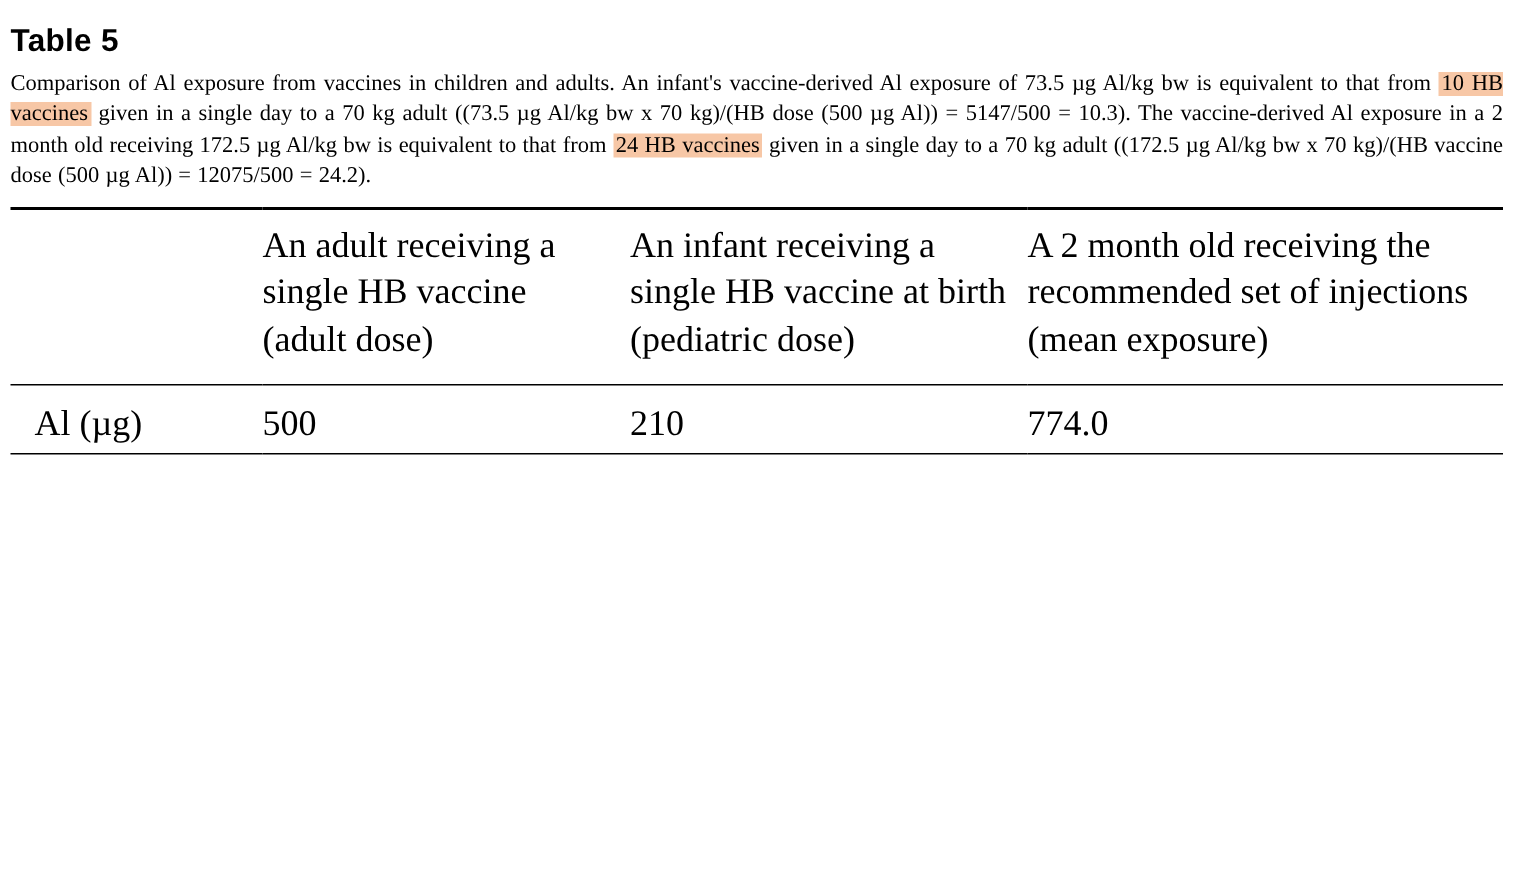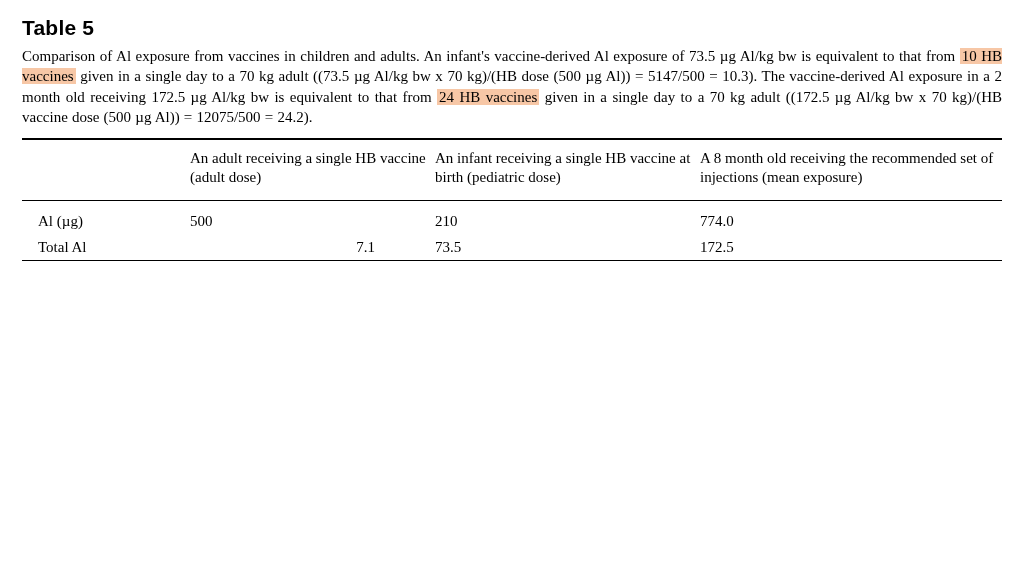--- a/index.html
+++ b/index.html
@@ -11,21 +11,21 @@
     width: 1024px;
     height: 586px;
     font-family: "Liberation Serif", "DejaVu Serif", serif;
     color: #000000;
     overflow: hidden;
   }
   .page {
     box-sizing: border-box;
     width: 1024px;
     height: 586px;
-    padding: 16px 22px 0 22px;
+    padding: 16px 22px 0 7px;
     position: relative;
   }
   .table-label {
     font-family: "Liberation Sans", sans-serif;
     font-weight: bold;
     font-size: 21px;
     letter-spacing: 0.2px;
     margin: 0 0 6px 0;
   }
   .caption {
@@ -36,21 +36,21 @@
     margin: 0 0 10px 0;
     word-spacing: 0.4px;
   }
   .hl {
     background: #f7c7a6;
     padding: 0 2px;
   }
   table.data {
     width: 100%;
     border-collapse: collapse;
-    font-size: 15px;
+    font-size: 24px;
     table-layout: fixed;
   }
   table.data thead th {
     font-weight: normal;
     text-align: left;
     vertical-align: top;
     line-height: 1.32;
     padding: 9px 8px 12px 0;
   }
   .rule-top td, .rule-top th {
@@ -97,35 +97,29 @@
       <col class="col-label">
       <col class="col-a">
       <col class="col-b">
       <col class="col-c">
     </colgroup>
     <thead>
       <tr class="rule-top">
         <th class="head-label"></th>
         <th>An adult receiving a single HB vaccine (adult dose)</th>
         <th>An infant receiving a single HB vaccine at birth (pediatric dose)</th>
-        <th>A 8 month old receiving the recommended set of injections (mean exposure)</th>
+        <th>A 2 month old receiving the recommended set of injections (mean exposure)</th>
       </tr>
     </thead>
     <tbody>
       <tr class="rule-mid first-body">
         <td class="col-label">Al (µg)</td>
         <td class="cell-pad">500</td>
         <td class="cell-pad">210</td>
         <td class="cell-pad">774.0</td>
-      </tr>
-      <tr>
-        <td class="col-label">Total Al</td>
-        <td class="val-right">7.1</td>
-        <td class="cell-pad">73.5</td>
-        <td class="cell-pad">172.5</td>
       </tr>
       <tr class="rule-bottom">
         <td colspan="4"></td>
       </tr>
     </tbody>
   </table>
 
 </div>
 
 </body></html>

